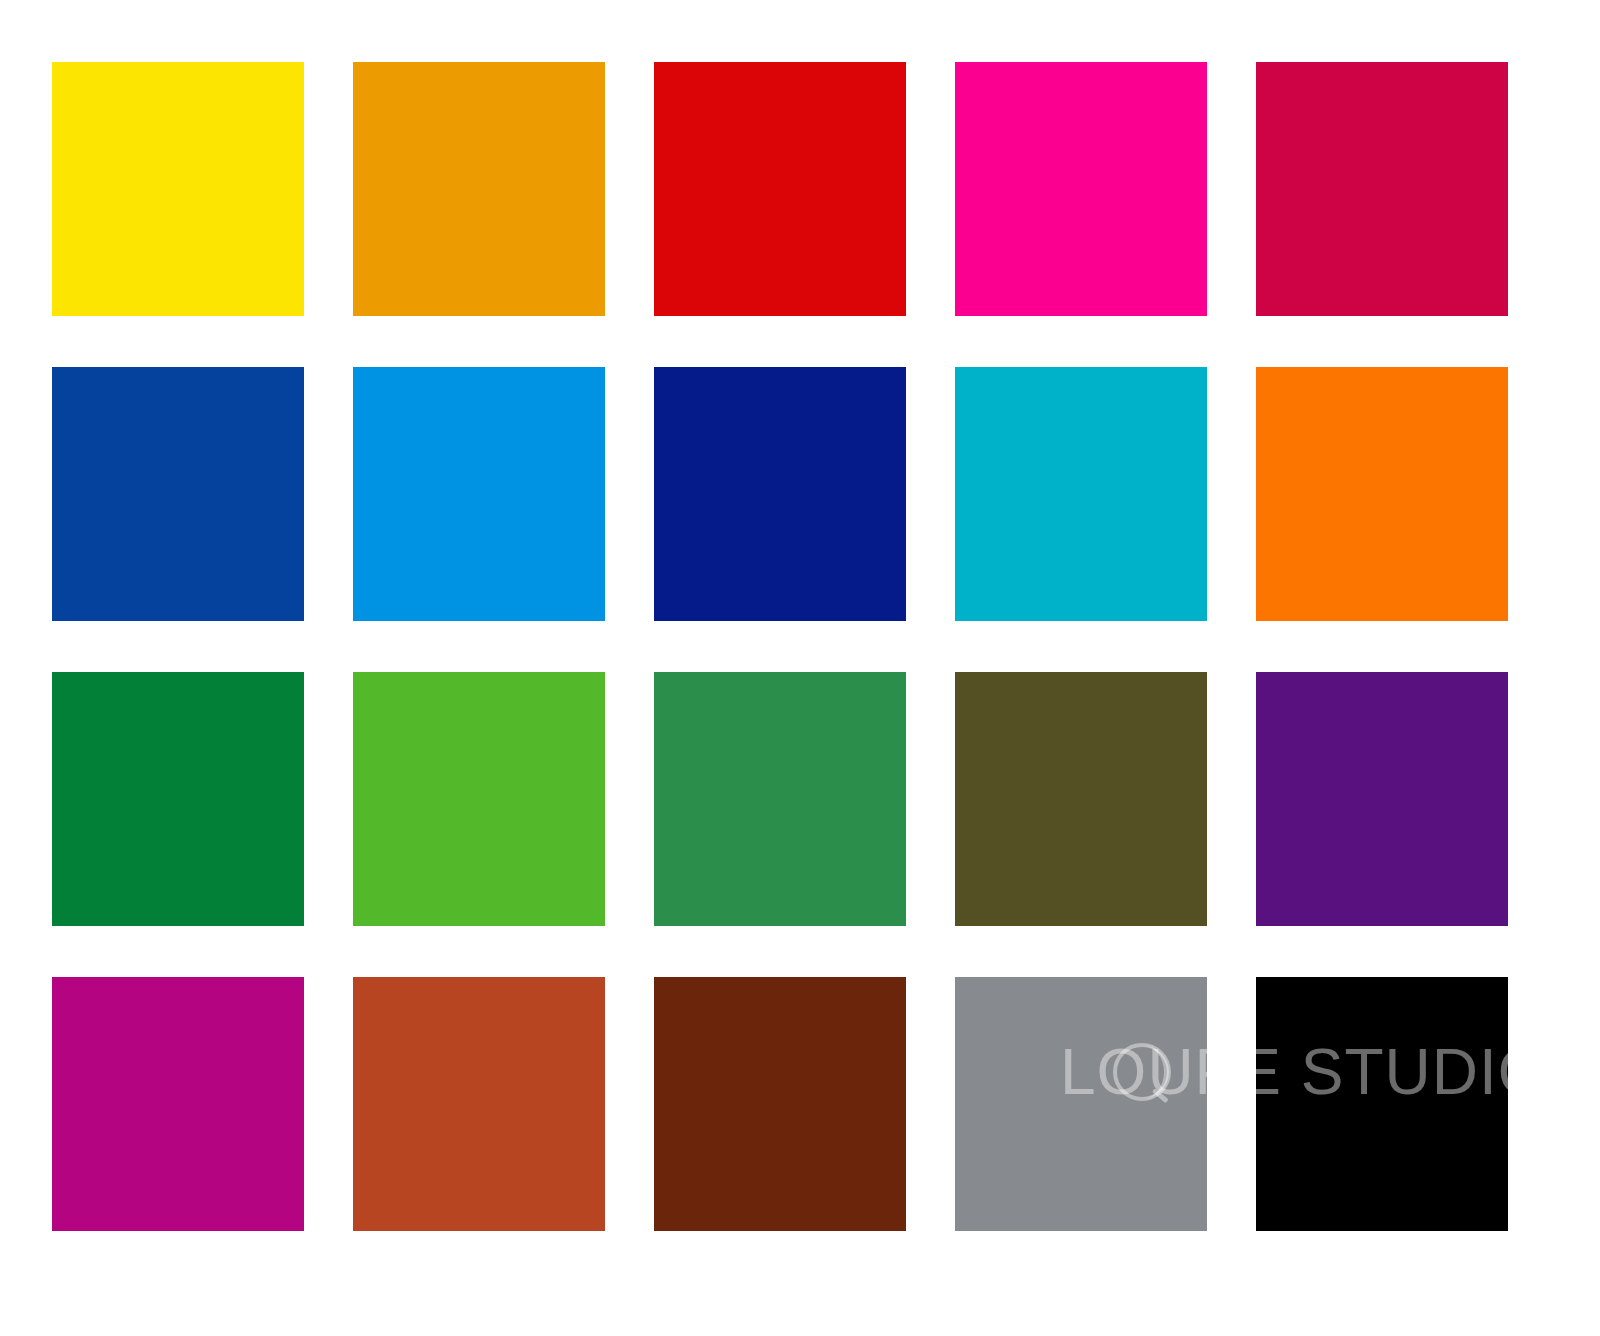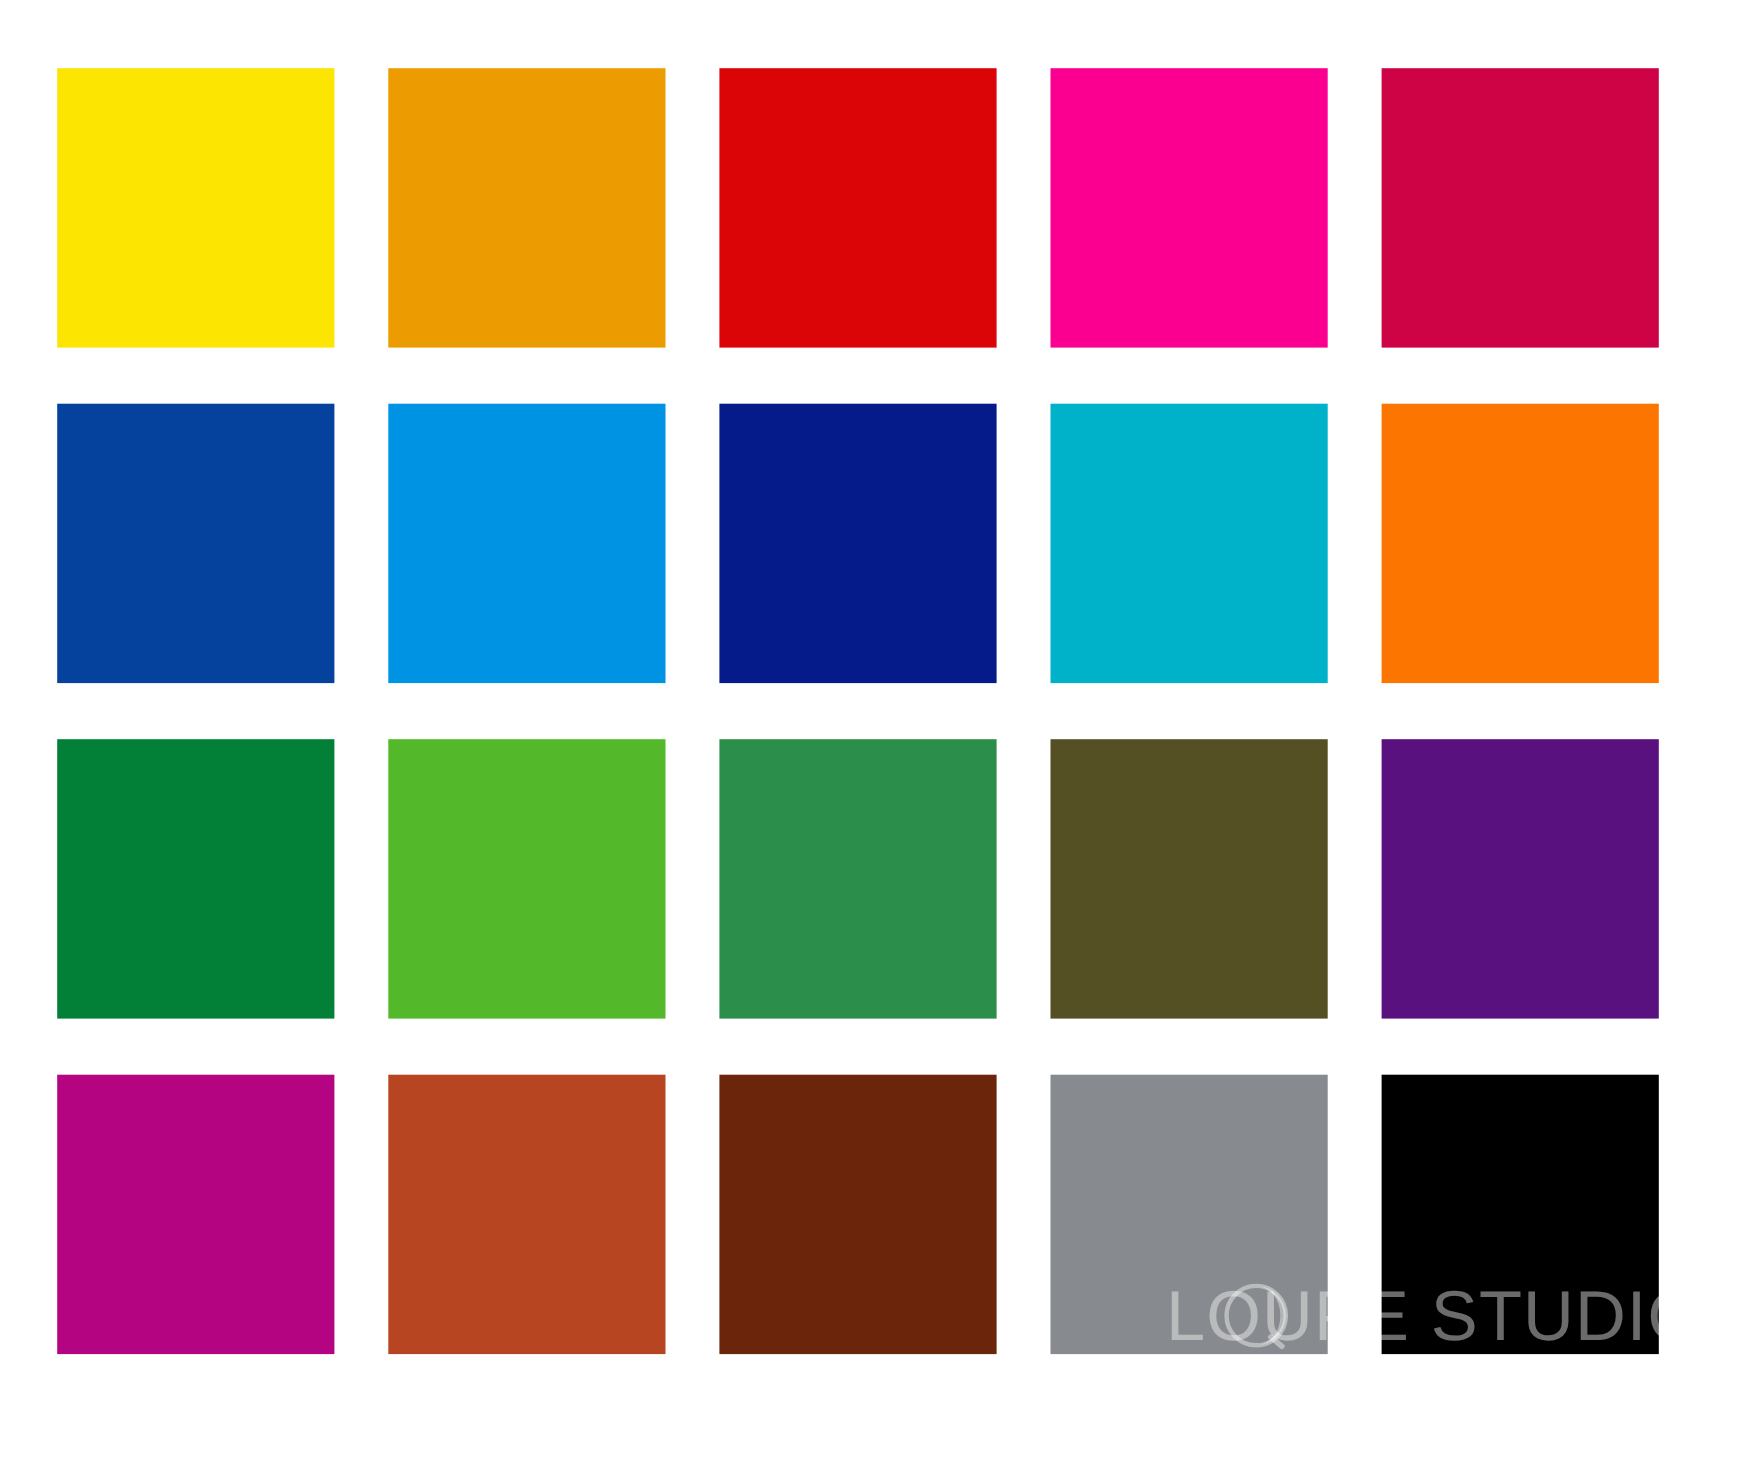--- a/index.html
+++ b/index.html
@@ -31,21 +31,21 @@
   }
   .swatch {
     width: 252px;
     height: 254px;
     display: block;
   }
   
   .watermark {
     position: absolute;
     left: 1060px;
-    top: 1143px;
+    top: 1019px;
     width: 430px;
     height: 105px;
     pointer-events: none;
     user-select: none;
   }
   .watermark-inner {
     position: relative;
     width: 100%;
     height: 100%;
     display: flex;

